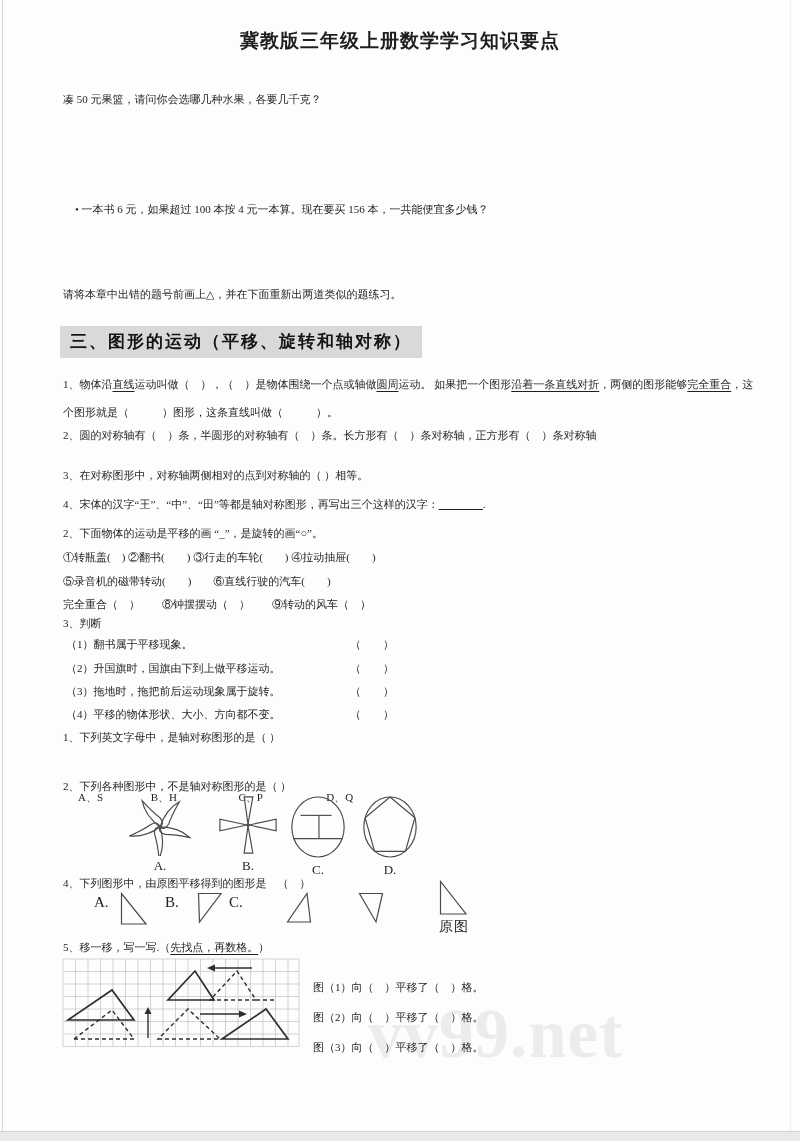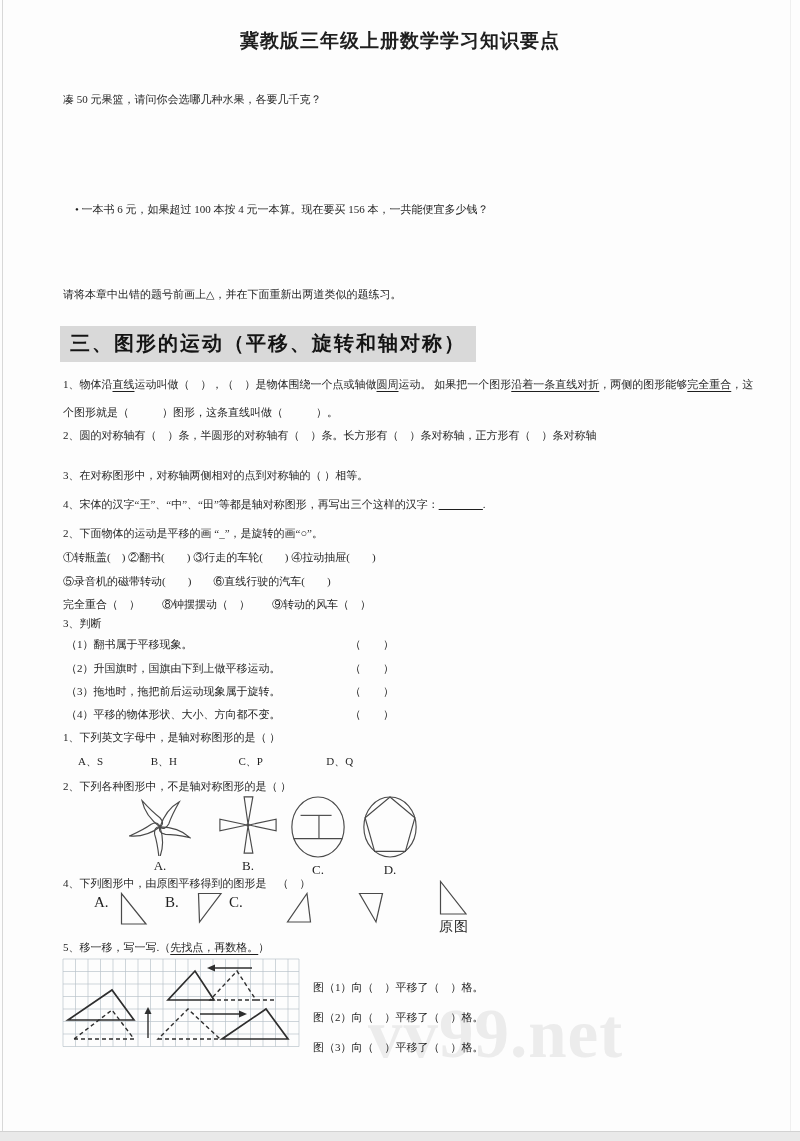--- a/index.html
+++ b/index.html
@@ -11,21 +11,21 @@
   .abs{position:absolute;}
   .t15{font-size:11px;line-height:22px;white-space:nowrap;}
   .wrap{white-space:normal;line-height:28px;}
   .u{text-decoration:underline;text-underline-offset:3px;}
   .page-title{
     left:0;top:28px;width:800px;text-align:center;
     font-size:19px;font-weight:bold;letter-spacing:1px;
   }
   .section-header{
     left:60px;top:326px;background:#d9d9d9;color:#141414;
-    font-size:20px;font-weight:bold;letter-spacing:2px;
+    font-size:17px;font-weight:bold;letter-spacing:2px;
     padding:4px 10px 5px 10px;white-space:nowrap;
   }
   .judge-row{position:absolute;left:66px;width:420px;}
   .judge-row .blank{position:absolute;left:284px;top:0;}
   .letters span{display:inline-block;}
   .fig{position:absolute;text-align:center;}
   .fig .lab{font-size:13px;margin-top:2px;}
   .tri-lab{font-size:15px;}
   .orig-lab{font-size:14px;font-weight:normal;letter-spacing:1px;}
   svg{display:block;margin:0 auto;}
@@ -80,21 +80,21 @@
     <div class="abs t15" style="left:63px;top:612px;">3、判断</div>
 
     <div class="judge-row t15" style="top:633px;"><span>（1）翻书属于平移现象。</span><span class="blank">（　　）</span></div>
     <div class="judge-row t15" style="top:657px;"><span>（2）升国旗时，国旗由下到上做平移运动。</span><span class="blank">（　　）</span></div>
     <div class="judge-row t15" style="top:680px;"><span>（3）拖地时，拖把前后运动现象属于旋转。</span><span class="blank">（　　）</span></div>
     <div class="judge-row t15" style="top:703px;"><span>（4）平移的物体形状、大小、方向都不变。</span><span class="blank">（　　）</span></div>
 
     <div class="abs t15" style="left:63px;top:726px;">1、下列英文字母中，是轴对称图形的是（ ）</div>
     <div class="abs t15 letters" style="left:78px;top:750px;">
       <span style="width:70px;">A、S</span>
-      <span style="width:85px;">B、H</span>
+      <span style="width:85px;margin-top:36px;">B、H</span>
       <span style="width:85px;">C、P</span>
       <span>D、Q</span>
     </div>
 
     <div class="abs t15" style="left:63px;top:775px;">2、下列各种图形中，不是轴对称图形的是（ ）</div>
 
     <div class="abs" style="left:0;top:794px;width:800px;height:86px;">
       <div class="fig" style="left:128px;width:64px;">
         <svg width="62" height="62" viewBox="0 0 64 64">
           <g class="stroke">

